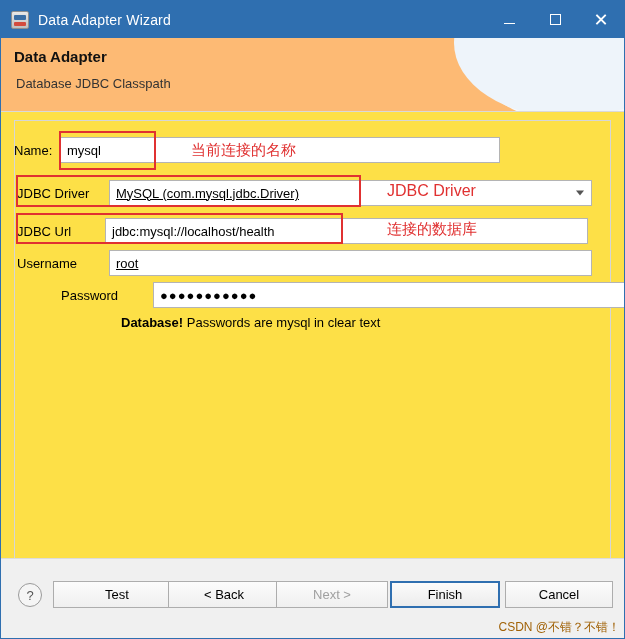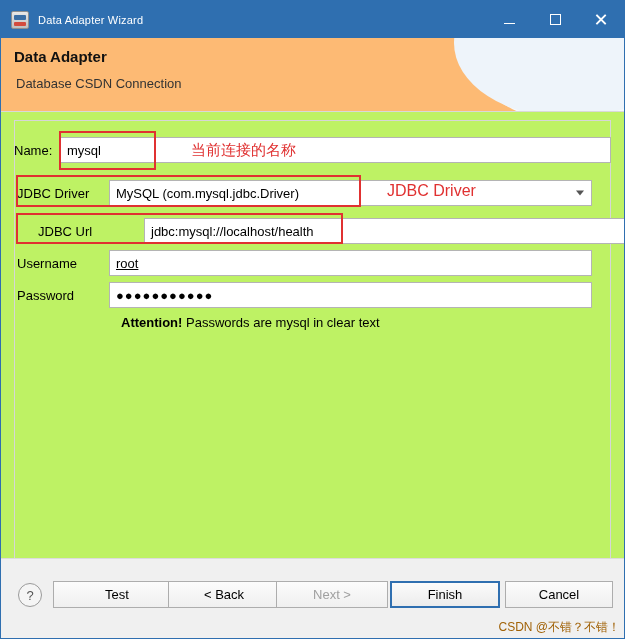--- a/index.html
+++ b/index.html
@@ -54,21 +54,21 @@
   }
   .tb-icon::after {
     content: "";
     position: absolute;
     left: 2px; top: 10px;
     width: 12px; height: 4px;
     background: #d24b3e;
     border-radius: 1px;
   }
   .tb-title {
-    font-size: 11px;
+    font-size: 14px;
     letter-spacing: .2px;
   }
   .tb-buttons {
     position: absolute;
     right: 0; top: 0;
     height: 37px;
     display: flex;
   }
   .tb-btn {
     width: 46px;
@@ -136,21 +136,21 @@
   .hdr-sub {
     position: absolute;
     left: 15px;
     top: 38px;
     font-size: 13px;
     color: #333333;
   }
   
   .content {
     position: relative;
-    background: #bef264;
+    background: #fde047;
     height: 486px;
   }
   .row {
     position: absolute;
     display: flex;
     align-items: center;
     height: 26px;
   }
   .lbl {
     font-size: 13px;
@@ -164,54 +164,55 @@
     height: 26px;
     display: flex;
     align-items: center;
     padding: 0 6px;
     font-size: 13px;
     color: #000000;
   }
   .field.combo {
     padding-right: 20px;
     position: relative;
+    text-decoration: underline;
   }
   .combo-arrow {
     position: absolute;
     right: 7px;
     top: 50%;
     transform: translateY(-50%);
     width: 0; height: 0;
     border-left: 4px solid transparent;
     border-right: 4px solid transparent;
     border-top: 5px solid #555555;
   }
   
   #row-name { left: 13px; top: 25px; }
   #name-label { width: 46px; }
-  #name-input { width: 551px; text-align: right; }
+  #name-input { width: 440px; text-align: right; }
 
   
   #row-driver { left: 16px; top: 68px; }
   #driver-label { width: 92px; }
   #driver-input { width: 483px; }
 
   
   #row-url { left: 16px; top: 106px; }
-  #url-label { width: 106px; margin-left: 21px; }
+  #url-label { width: 88px; }
   #url-input { width: 483px; }
 
   
   #row-user { left: 16px; top: 138px; }
   #user-label { width: 92px; }
   #user-input { width: 483px; text-decoration: underline; }
 
   
   #row-pass { left: 16px; top: 170px; }
-  #pass-label { width: 92px; }
+  #pass-label { width: 92px; margin-left: 44px; }
   #pass-input { width: 483px; letter-spacing: 1px; }
 
   .attention {
     position: absolute;
     left: 120px;
     top: 203px;
     font-size: 13px;
     color: #000000;
   }
   .attention b { font-weight: bold; }
@@ -340,21 +341,21 @@
       <div class="tb-btn">
           <span class="glyph-close">✕</span>
         </div>
     </div>
   </div>
 
   <div class="header">
     <div class="swoosh2"></div>
     <div class="swoosh"></div>
     <div class="hdr-title">Data Adapter</div>
-    <div class="hdr-sub">Database CSDN Connection</div>
+    <div class="hdr-sub">Database JDBC Classpath</div>
   </div>
 
   <div class="content">
 
     <div class="panel-border"></div>
 
     <div class="row" id="row-name">
       <span class="lbl" id="name-label">Name:</span>
       <div class="field" id="name-input">mysql</div>
     </div>
@@ -376,34 +377,35 @@
       <span class="lbl" id="user-label">Username</span>
       <div class="field" id="user-input">root</div>
     </div>
 
     <div class="row" id="row-pass">
       <span class="lbl" id="pass-label">Password</span>
       <div class="field" id="pass-input">●●●●●●●●●●●</div>
     </div>
 
     <div class="attention">
-      <b>Attention!</b><span> Passwords are mysql in clear text</span>
+      <b>Database!</b><span> Passwords are mysql in clear text</span>
     </div>
 
     <div class="tabs">
       <div class="tab active">Database Location</div>
       <div class="tab">Connection Properties</div>
       <div class="tab">Driver Classpath</div>
     </div>
 
     <div class="annot-box" id="annot-name"></div>
     <div class="annot-box" id="annot-driver"></div>
     <div class="annot-box" id="annot-url"></div>
     <div class="annot-text" id="annot-text-name">当前连接的名称</div>
     <div class="annot-text" id="annot-text-driver">JDBC Driver</div>
+    <div class="annot-text" id="annot-text-url">连接的数据库</div>
   </div>
 
   <div class="footer">
     <div class="help-btn">?</div>
     <div class="btn" id="btn-test">Test</div>
     <div class="btn" id="btn-back">&lt; Back</div>
     <div class="btn disabled" id="btn-next">Next &gt;</div>
     <div class="btn primary" id="btn-finish">Finish</div>
     <div class="btn" id="btn-cancel">Cancel</div>
     <div class="watermark">CSDN @不错？不错！</div>

